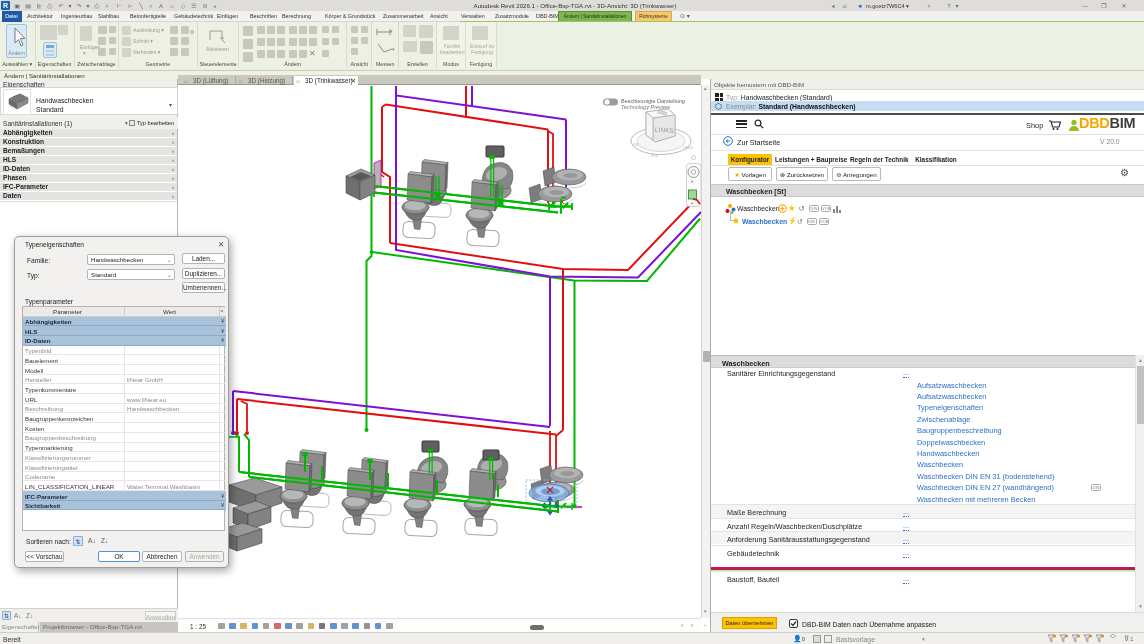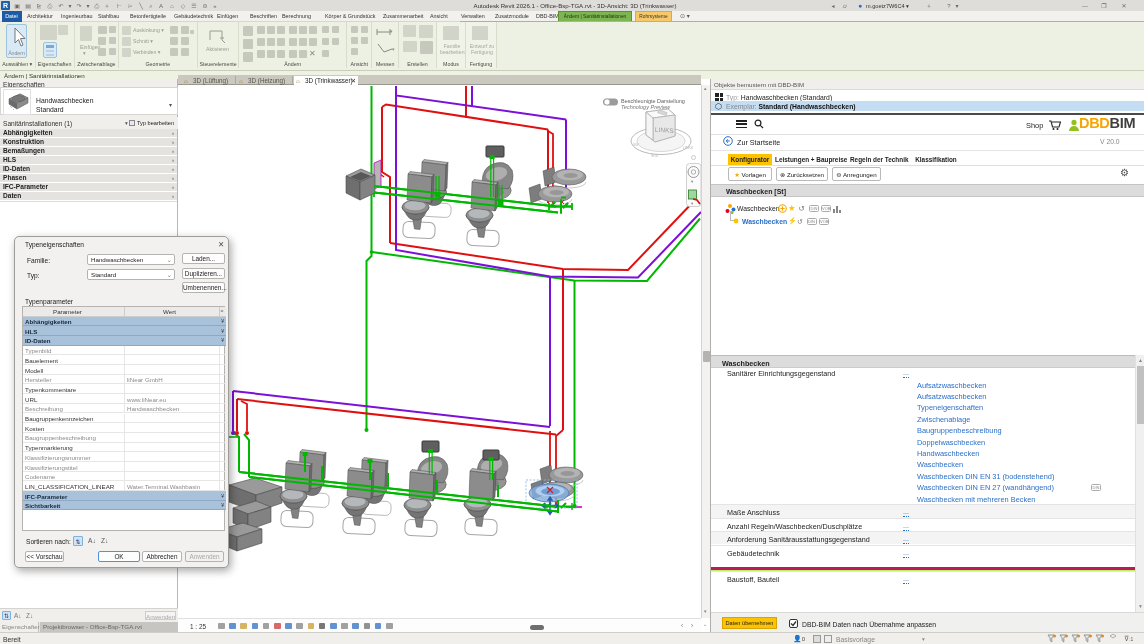--- a/index.html
+++ b/index.html
@@ -622,21 +622,21 @@
     <div class="abs" style="left:206px;top:335.69999999999993px;font-size:7.4px;color:#2a6fc9;">Zwischenablage</div>
     <div class="abs" style="left:206px;top:347.0999999999999px;font-size:7.4px;color:#2a6fc9;">Baugruppenbeschreibung</div>
     <div class="abs" style="left:206px;top:358.4999999999999px;font-size:7.4px;color:#2a6fc9;">Doppelwaschbecken</div>
     <div class="abs" style="left:206px;top:369.89999999999986px;font-size:7.4px;color:#2a6fc9;">Handwaschbecken</div>
     <div class="abs" style="left:206px;top:381.29999999999984px;font-size:7.4px;color:#2a6fc9;">Waschbecken</div>
     <div class="abs" style="left:206px;top:392.6999999999998px;font-size:7.4px;color:#2a6fc9;">Waschbecken DIN EN 31 (bodenstehend)</div>
     <div class="abs" style="left:206px;top:404.0999999999998px;font-size:7.4px;color:#2a6fc9;">Waschbecken DIN EN 27 (wandhängend)</div>
     <div class="badge" style="left:380px;top:405.0999999999998px;">DIN</div>
     <div class="abs" style="left:206px;top:415.4999999999998px;font-size:7.4px;color:#2a6fc9;">Waschbecken mit mehreren Becken</div>
     <div class="abs" style="left:0;top:425.3px;width:424px;height:13.4px;background:#f4f4f4;border-top:1px solid #e4e4e4;">
-          <span style="position:absolute;left:16px;top:3px;font-size:7.2px;color:#222;">Maße Anschluss</span>
+          <span style="position:absolute;left:16px;top:3px;font-size:7.2px;color:#222;">Maße Berechnung</span>
           <span style="position:absolute;left:192px;top:2px;font-size:7.2px;color:#2a6fc9;border-bottom:1px dotted #2a6fc9;">...</span>
         </div>
     <div class="abs" style="left:0;top:438.7px;width:424px;height:13.4px;background:#fff;border-top:1px solid #e4e4e4;">
           <span style="position:absolute;left:16px;top:3px;font-size:7.2px;color:#222;">Anzahl Regeln/Waschbecken/Duschplätze</span>
           <span style="position:absolute;left:192px;top:2px;font-size:7.2px;color:#2a6fc9;border-bottom:1px dotted #2a6fc9;">...</span>
         </div>
     <div class="abs" style="left:0;top:452.09999999999997px;width:424px;height:13.4px;background:#f4f4f4;border-top:1px solid #e4e4e4;">
           <span style="position:absolute;left:16px;top:3px;font-size:7.2px;color:#222;">Anforderung Sanitärausstattungsgegenstand</span>
           <span style="position:absolute;left:192px;top:2px;font-size:7.2px;color:#2a6fc9;border-bottom:1px dotted #2a6fc9;">...</span>
         </div>

